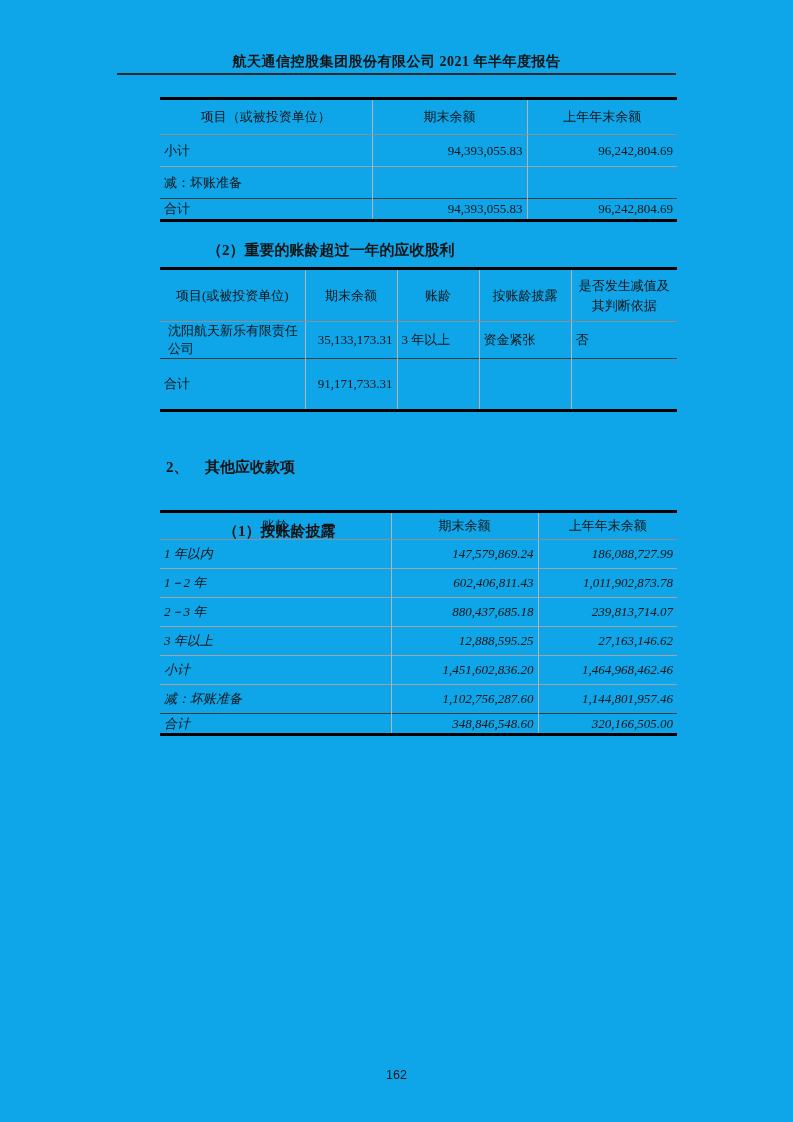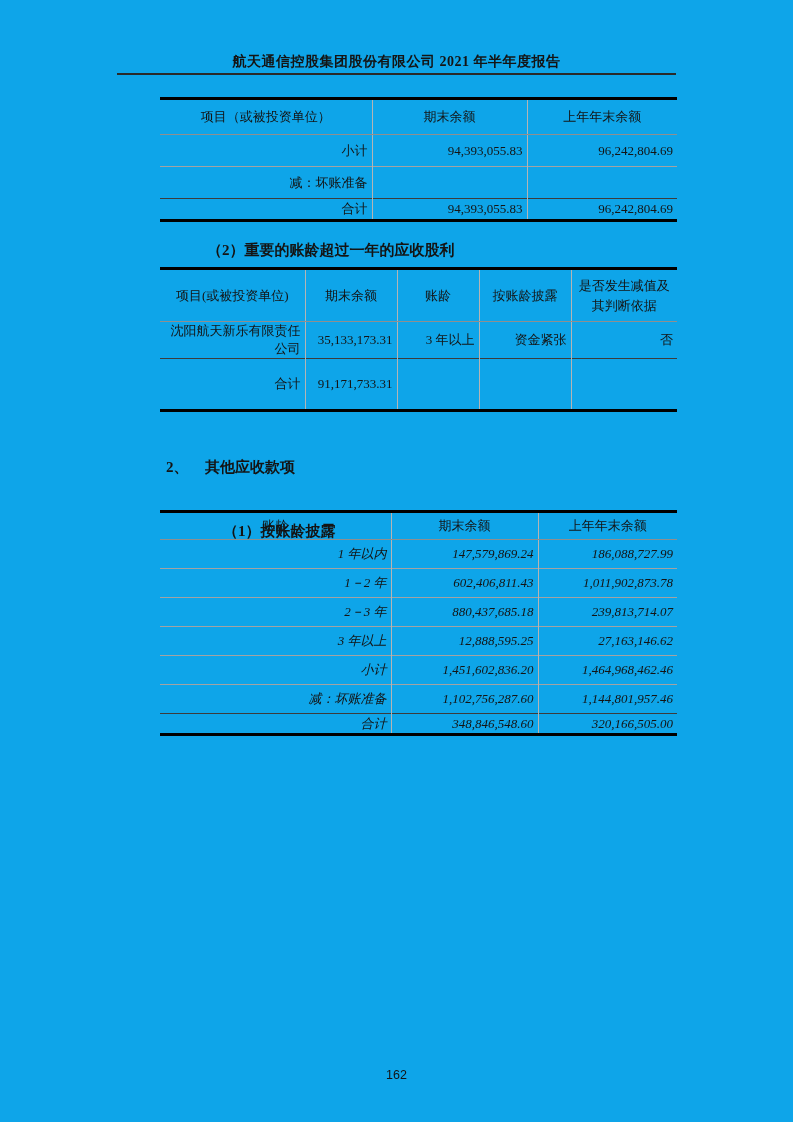--- a/index.html
+++ b/index.html
@@ -27,22 +27,22 @@
     font-size:13px;
   }
   .tbl th,.tbl td{
     font-weight:normal;vertical-align:middle;
     padding:0 4px;overflow:hidden;
   }
   .tbl thead th{border-bottom:1px solid #8f8f8f;text-align:center;}
   .tbl tbody tr+tr td{border-top:1px solid #a3a3a3;}
   .tbl th+th,.tbl td+td{border-left:1px solid #b4b4b4;}
   .tbl tr.total td{border-top:1px solid #3c3c3c;}
-  .al{text-align:right;padding-left:8px;}
-  .ac{text-align:right;}
+  .al{text-align:left;padding-left:8px;}
+  .ac{text-align:left;}
   .ar{text-align:right;padding-right:6px;}
   
   .t1{top:97px;}
   .t1 thead tr{height:36px;}
   .t1 tbody tr:nth-child(1){height:32px;}
   .t1 tbody tr:nth-child(2){height:32px;}
   .t1 tbody tr:nth-child(3){height:22px;}
   
   .sec-h2{
     position:absolute;top:241px;left:207px;

